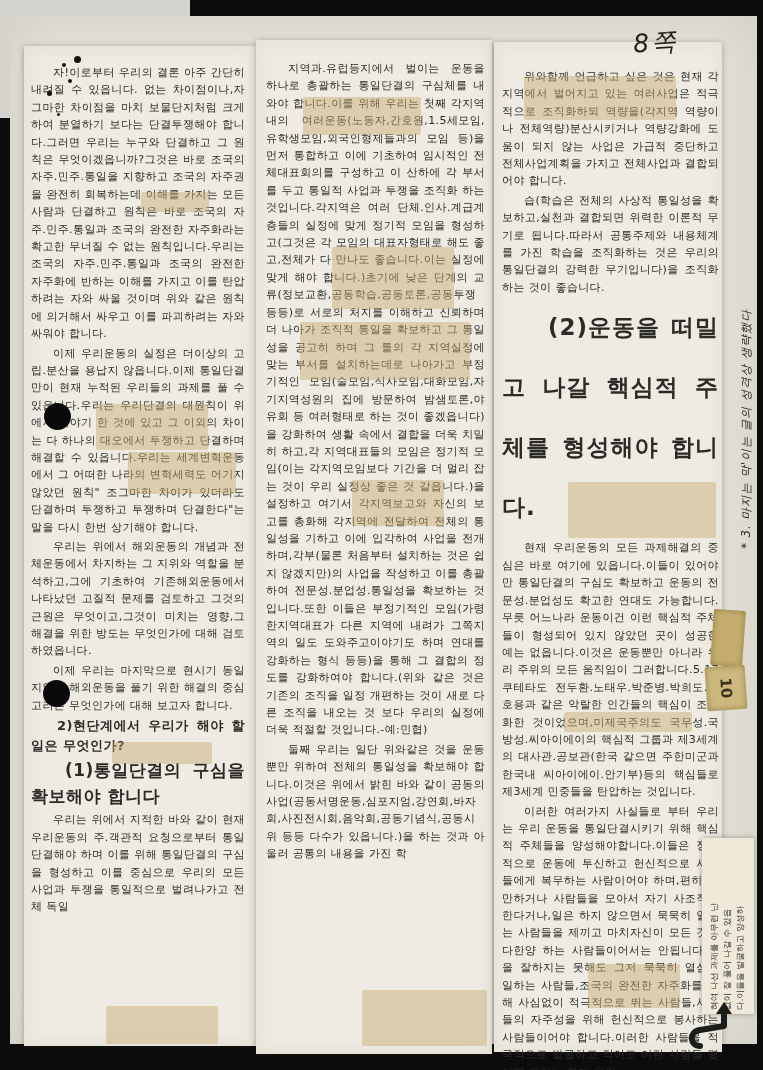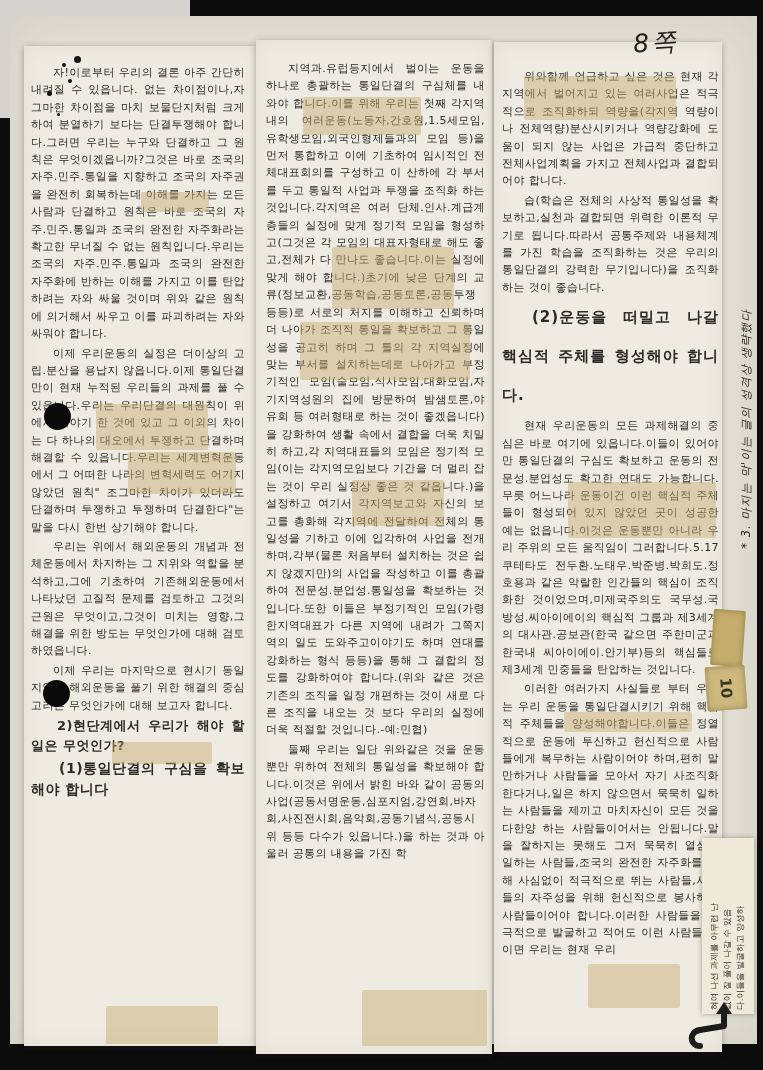--- a/index.html
+++ b/index.html
@@ -18,22 +18,22 @@
     position:absolute;background:#edebe2;
     box-shadow:0 1px 6px rgba(40,35,25,.35), inset 0 0 18px rgba(150,140,115,.12);
   }
   .col{
     position:absolute;color:#2b2a26;
     font-size:11px;line-height:17.4px;letter-spacing:.4px;
     text-align:justify;word-break:break-all;
   }
   .col p{margin:0 0 2px 0;text-indent:2em;}
   .h-main{font-size:13px;font-weight:700;letter-spacing:.5px;line-height:1.55;margin:7px 0 3px 0;text-indent:0;}
-  .h-sub{font-size:14px;font-weight:700;letter-spacing:.5px;line-height:1.5;margin:4px 0 6px 0;text-indent:1em;}
-  .h-big{font-size:15px;font-weight:700;letter-spacing:1px;line-height:2.6;margin:6px 0 6px 0;text-indent:0;}
+  .h-sub{font-size:17px;font-weight:700;letter-spacing:.5px;line-height:1.5;margin:4px 0 6px 0;text-indent:1em;}
+  .h-big{font-size:23px;font-weight:700;letter-spacing:1px;line-height:2.6;margin:6px 0 6px 0;text-indent:0;}
   .pgnum{
     position:absolute;left:633px;top:26px;color:#23211c;
     font-size:25px;font-style:italic;letter-spacing:2px;transform:rotate(-4deg);
   }
   .stain{position:absolute;background:rgba(197,169,108,.45);border-radius:2px;pointer-events:none;}
   .hole{position:absolute;width:27px;height:27px;border-radius:50%;background:#0a0a0a;}
   .speck{position:absolute;border-radius:50%;background:#141412;}
   .vnote{
     position:absolute;left:600px;top:420px;width:295px;height:18px;
     transform:rotate(-90deg);color:#2a2823;
@@ -68,20 +68,21 @@
 
 <div class="pgnum">8쪽</div>
 
 <div class="col" style="left:31px;top:64px;width:214px;">
   <p>자!이로부터 우리의 결론 아주 간단히 내려질 수 있읍니다. 없는 차이점이나,자그마한 차이점을 마치 보물단지처럼 크게 하여 분열하기 보다는 단결투쟁해야 합니다.그러면 우리는 누구와 단결하고 그 원칙은 무엇이겠읍니까?그것은 바로 조국의 자주.민주.통일을 지향하고 조국의 자주권을 완전히 회복하는데 이해를 가지는 모든 사람과 단결하고 원칙은 바로 조국의 자주.민주.통일과 조국의 완전한 자주화라는 확고한 무너질 수 없는 원칙입니다.우리는 조국의 자주.민주.통일과 조국의 완전한 자주화에 반하는 이해를 가지고 이를 탄압하려는 자와 싸울 것이며 위와 같은 원칙에 의거해서 싸우고 이를 파괴하려는 자와 싸워야 합니다.</p>
   <p>이제 우리운동의 실정은 더이상의 고립.분산을 용납지 않읍니다.이제 통일단결만이 현재 누적된 우리들의 과제를 풀 수 있읍니다.우리는 우리단결의 대원칙이 위에서 이야기 한 것에 있고 그 이외의 차이는 다 하나의 대오에서 투쟁하고 단결하며 해결할 수 있읍니다.우리는 세계변혁운동에서 그 어떠한 나라의 변혁세력도 어기지 않았던 원칙" 조그마한 차이가 있더라도 단결하며 투쟁하고 투쟁하며 단결한다"는 말을 다시 한번 상기해야 합니다.</p>
   <p>우리는 위에서 해외운동의 개념과 전체운동에서 차지하는 그 지위와 역할을 분석하고,그에 기초하여 기존해외운동에서 나타났던 고질적 문제를 검토하고 그것의 근원은 무엇이고,그것이 미치는 영향,그 해결을 위한 방도는 무엇인가에 대해 검토하였읍니다.</p>
   <p>이제 우리는 마지막으로 현시기 동일지역의 해외운동을 풀기 위한 해결의 중심고리는 무엇인가에 대해 보고자 합니다.</p>
   <p class="h-main">2)현단계에서 우리가 해야 할 일은 무엇인가?</p>
   <p class="h-sub">(1)통일단결의 구심을 확보해야 합니다</p>
+  <p>우리는 위에서 지적한 바와 같이 현재 우리운동의 주.객관적 요청으로부터 통일단결해야 하며 이를 위해 통일단결의 구심을 형성하고 이를 중심으로 우리의 모든 사업과 투쟁을 통일적으로 벌려나가고 전체 독일</p>
 </div>
 
 <div class="col" style="left:266px;top:60px;width:219px;">
   <p>지역과.유럽등지에서 벌이는 운동을 하나로 총괄하는 통일단결의 구심체를 내와야 합니다.이를 위해 우리는 첫째 각지역내의 여러운동(노동자,간호원,1.5세모임,유학생모임,외국인형제들과의 모임 등)을 먼저 통합하고 이에 기초하여 임시적인 전체대표회의를 구성하고 이 산하에 각 부서를 두고 통일적 사업과 투쟁을 조직화 하는 것입니다.각지역은 여러 단체.인사.계급계층들의 실정에 맞게 정기적 모임을 형성하고(그것은 각 모임의 대표자형태로 해도 좋고,전체가 다 만나도 좋습니다.이는 실정에 맞게 해야 합니다.)초기에 낮은 단계의 교류(정보교환,공동학습,공동토론,공동투쟁 등등)로 서로의 처지를 이해하고 신뢰하며 더 나아가 조직적 통일을 확보하고 그 통일성을 공고히 하며 그 틀의 각 지역실정에 맞는 부서를 설치하는데로 나아가고 부정기적인 모임(술모임,식사모임,대화모임,자기지역성원의 집에 방문하여 밤샘토론,야유회 등 여러형태로 하는 것이 좋겠읍니다)을 강화하여 생활 속에서 결합을 더욱 치밀히 하고,각 지역대표들의 모임은 정기적 모임(이는 각지역모임보다 기간을 더 멀리 잡는 것이 우리 실정상 좋은 것 같읍니다.)을 설정하고 여기서 각지역보고와 자신의 보고를 총화해 각지역에 전달하여 전체의 통일성을 기하고 이에 입각하여 사업을 전개하며,각부(물론 처음부터 설치하는 것은 쉽지 않겠지만)의 사업을 작성하고 이를 총괄하여 전문성.분업성.통일성을 확보하는 것입니다.또한 이들은 부정기적인 모임(가령 한지역대표가 다른 지역에 내려가 그쪽지역의 일도 도와주고이야기도 하며 연대를 강화하는 형식 등등)을 통해 그 결합의 정도를 강화하여야 합니다.(위와 같은 것은 기존의 조직을 일정 개편하는 것이 새로 다른 조직을 내오는 것 보다 우리의 실정에 더욱 적절할 것입니다.-예:민협)</p>
   <p>둘째 우리는 일단 위와같은 것을 운동뿐만 위하여 전체의 통일성을 확보해야 합니다.이것은 위에서 밝힌 바와 같이 공동의 사업(공동서명운동,심포지엄,강연회,바자회,사진전시회,음악회,공동기념식,공동시위 등등 다수가 있읍니다.)을 하는 것과 아울러 공통의 내용을 가진 학</p>
 </div>
 
 <div class="col" style="left:502px;top:68px;width:217px;">
   <p>위와함께 언급하고 싶은 것은 현재 각지역에서 벌어지고 있는 여러사업은 적극적으로 조직화하되 역량을(각지역 역량이나 전체역량)분산시키거나 역량강화에 도움이 되지 않는 사업은 가급적 중단하고 전체사업계획을 가지고 전체사업과 결합되어야 합니다.</p>
   <p>습(학습은 전체의 사상적 통일성을 확보하고,실천과 결합되면 위력한 이론적 무기로 됩니다.따라서 공통주제와 내용체계를 가진 학습을 조직화하는 것은 우리의 통일단결의 강력한 무기입니다)을 조직화 하는 것이 좋습니다.</p>

